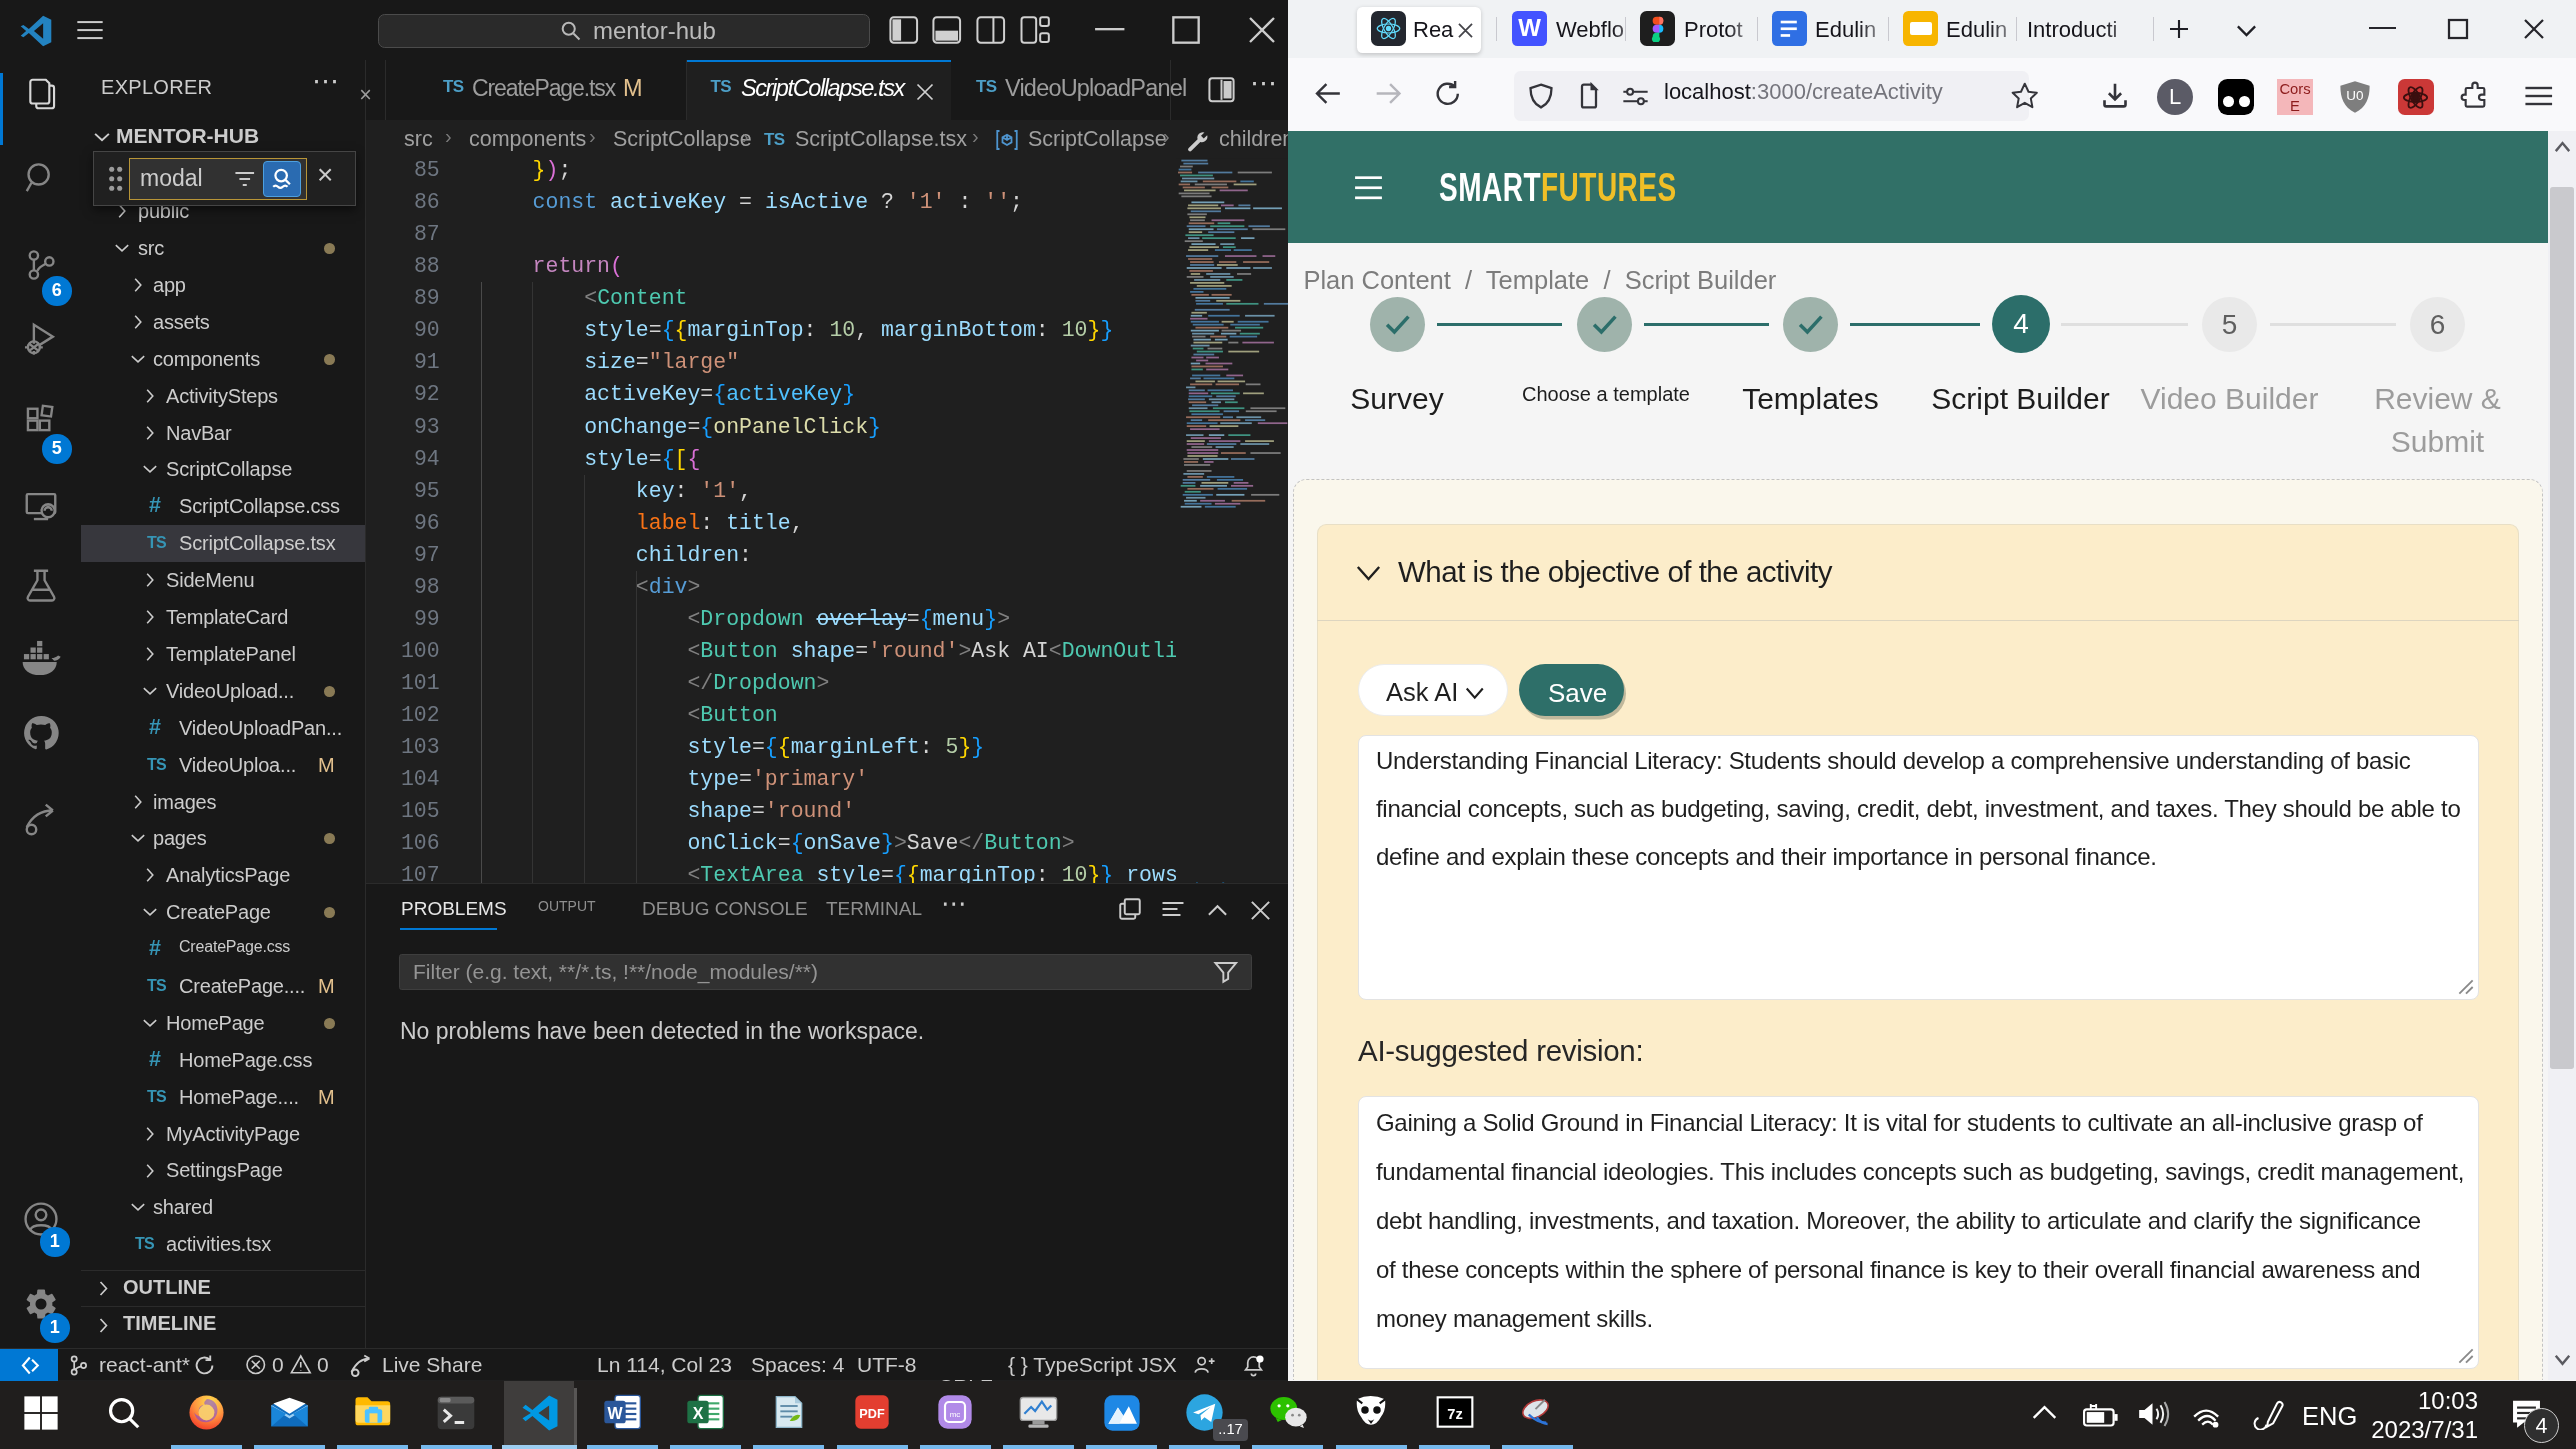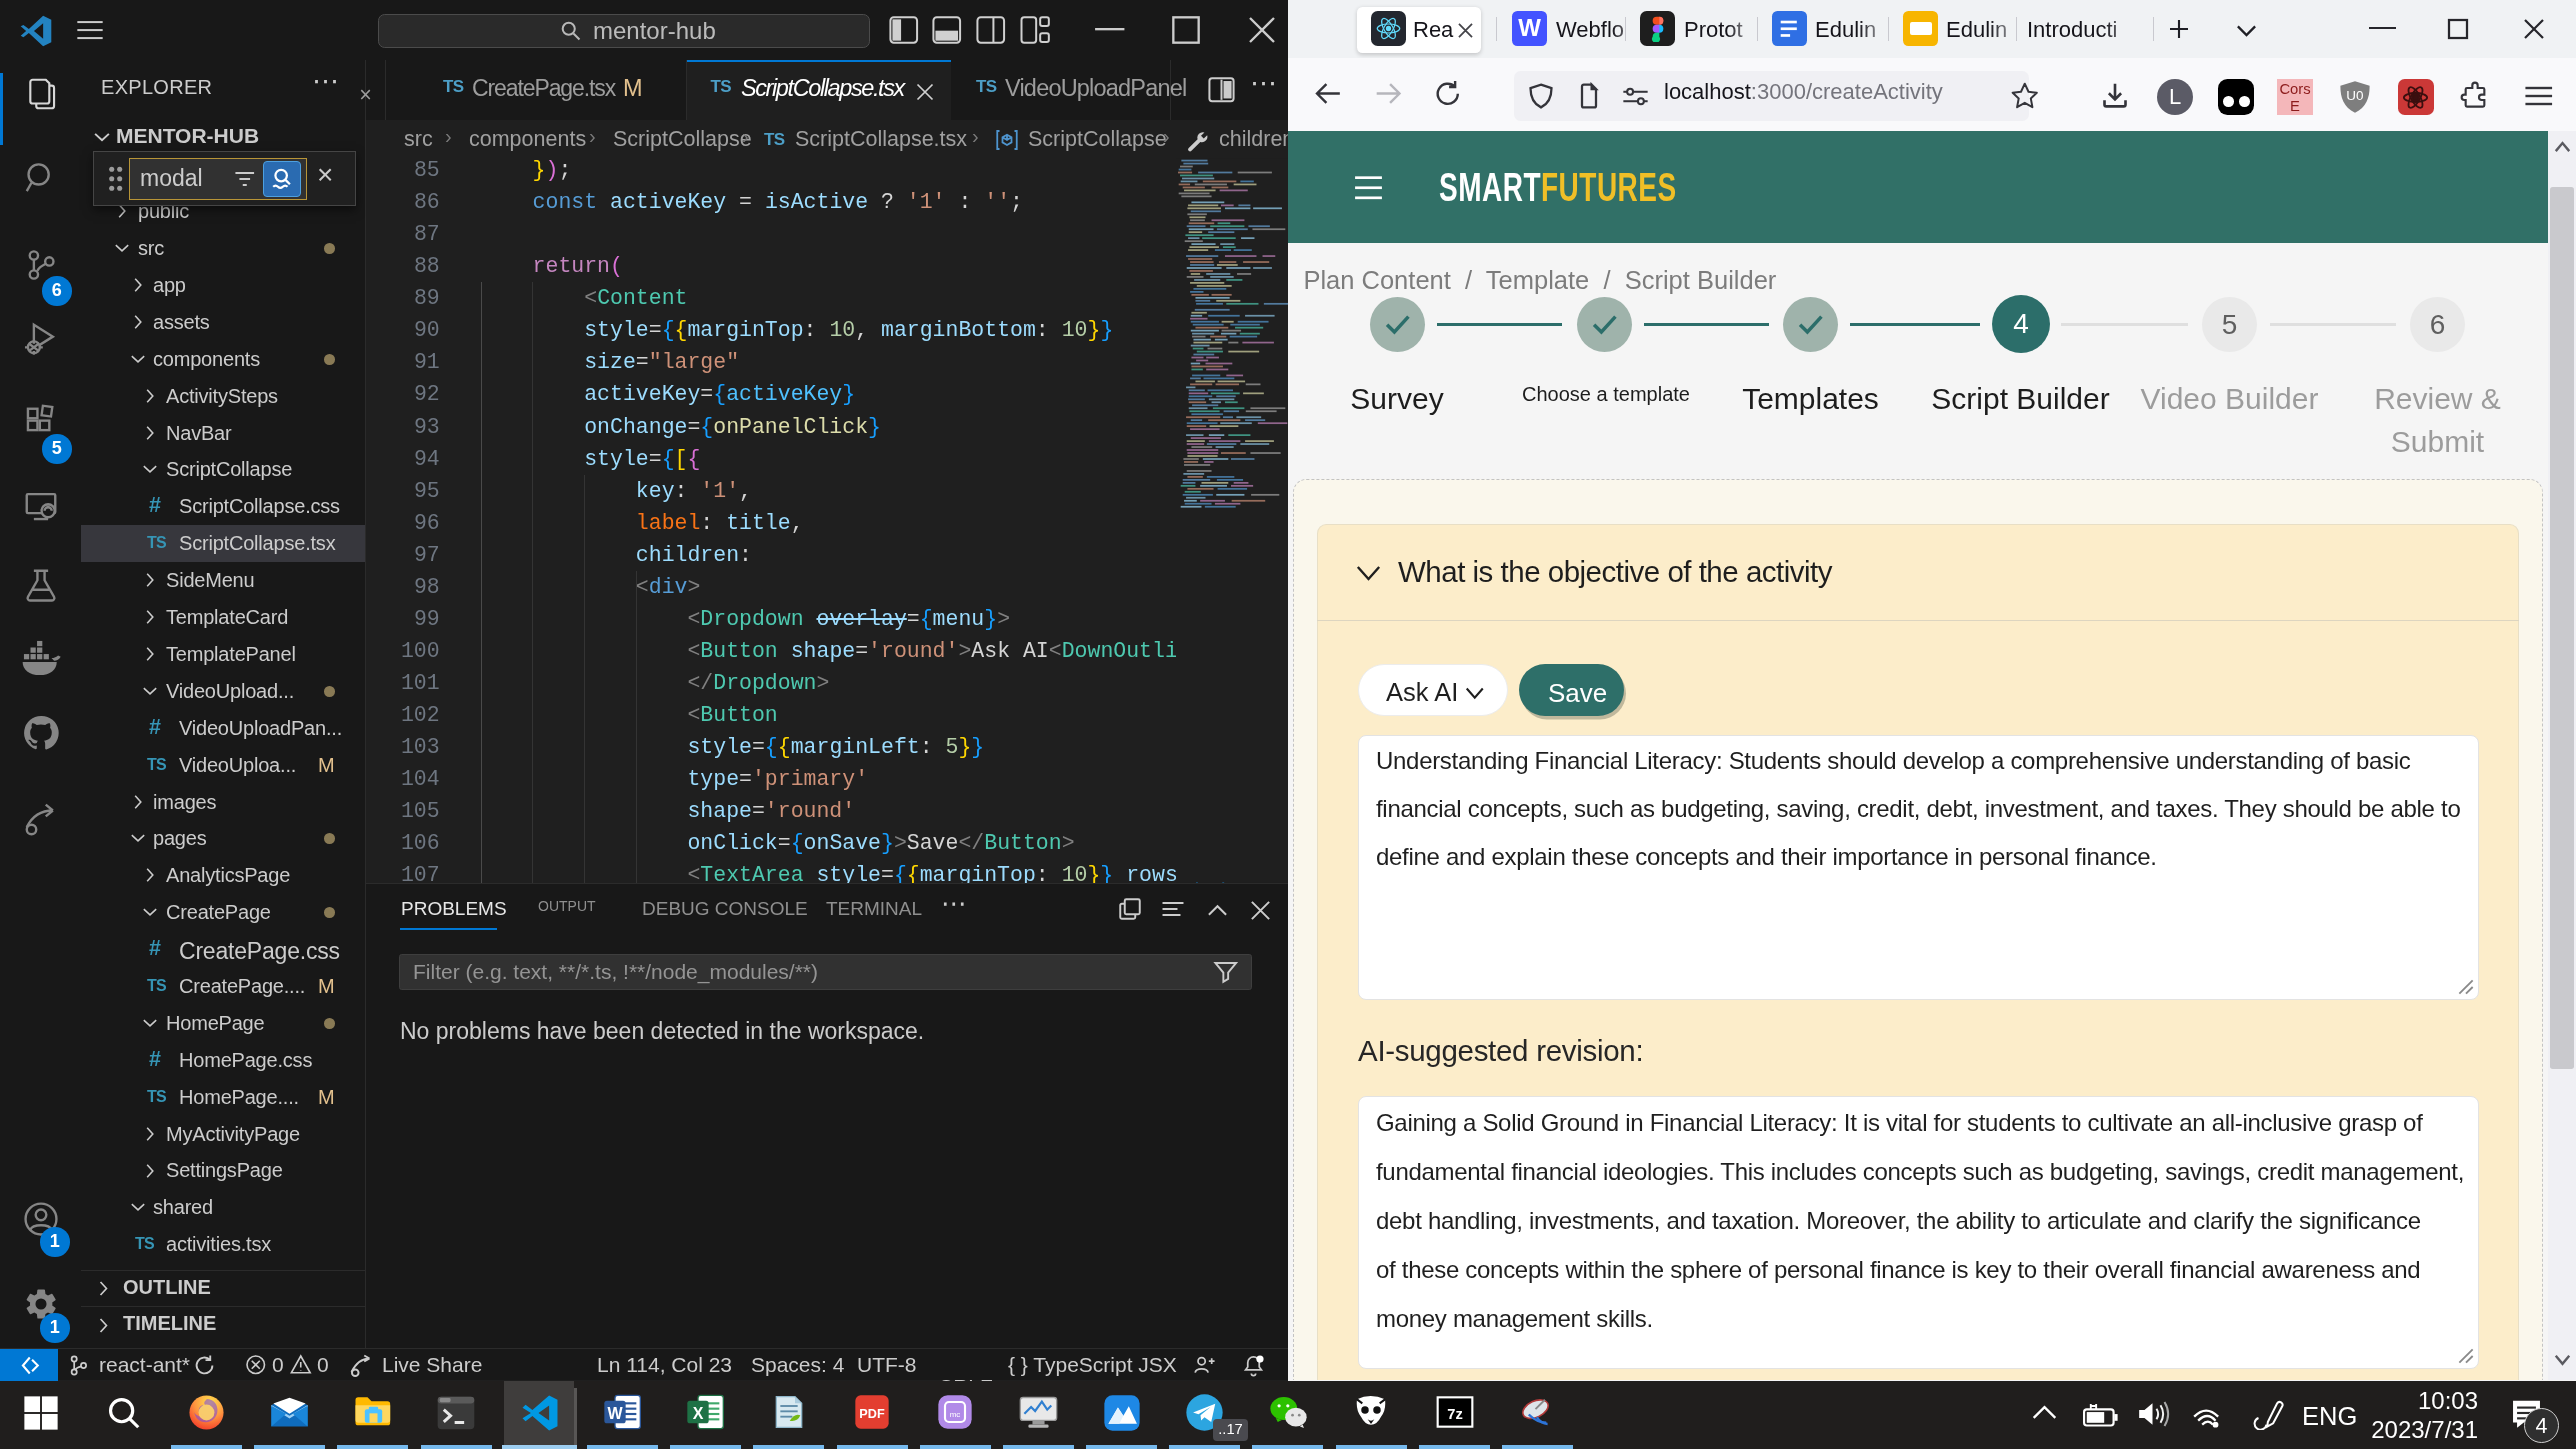--- a/index.html
+++ b/index.html
@@ -256,21 +256,21 @@
     <svg class="abs" style="left:60px;top:806px" width="18" height="18" viewBox="0 0 16 16">
         <path d="M5.5 2.5 L10.5 8 L5.5 13.5" stroke="#cccccc" stroke-width="1.4" fill="none"></path>
       </svg>
       <div class="abs" style="left:85px;top:804px;color:#cccccc;font-size:20px;white-space:nowrap;letter-spacing:-0.2px;">AnalyticsPage</div>
     <svg class="abs" style="left:60px;top:843px" width="18" height="18" viewBox="0 0 16 16">
         <path d="M2.5 5.5 L8 10.5 L13.5 5.5" stroke="#cccccc" stroke-width="1.4" fill="none"></path>
       </svg>
       <div class="abs" style="left:85px;top:841px;color:#cccccc;font-size:20px;white-space:nowrap;letter-spacing:-0.2px;">CreatePage</div>
       <div class="abs" style="left:243px;top:847px;width:10.7px;height:10.7px;border-radius:50%;background:#897a55;"></div>
     <div class="abs" style="left:68px;top:876px;color:#3695b5;font-size:21.5px;font-weight:bold;">#</div>
-      <div class="abs" style="left:98px;top:878px;color:#cccccc;font-size:23px;white-space:nowrap;letter-spacing:-0.2px;">CreatePage.css</div>
+      <div class="abs" style="left:98px;top:878px;color:#cccccc;font-size:16px;white-space:nowrap;letter-spacing:-0.2px;">CreatePage.css</div>
     <div class="abs" style="left:66px;top:917px;color:#3695b5;font-size:16px;font-weight:bold;letter-spacing:-0.7px;">TS</div>
       <div class="abs" style="left:98px;top:915px;color:#cccccc;font-size:20px;white-space:nowrap;letter-spacing:-0.2px;">CreatePage....</div>
       <div class="abs" style="left:237px;top:915px;color:#e2c08d;font-size:20px;">M</div>
     <svg class="abs" style="left:60px;top:954px" width="18" height="18" viewBox="0 0 16 16">
         <path d="M2.5 5.5 L8 10.5 L13.5 5.5" stroke="#cccccc" stroke-width="1.4" fill="none"></path>
       </svg>
       <div class="abs" style="left:85px;top:952px;color:#cccccc;font-size:20px;white-space:nowrap;letter-spacing:-0.2px;">HomePage</div>
       <div class="abs" style="left:243px;top:958px;width:10.7px;height:10.7px;border-radius:50%;background:#897a55;"></div>
     <div class="abs" style="left:68px;top:987px;color:#3695b5;font-size:21.5px;font-weight:bold;">#</div>
       <div class="abs" style="left:98px;top:989px;color:#cccccc;font-size:20px;white-space:nowrap;letter-spacing:-0.2px;">HomePage.css</div>

